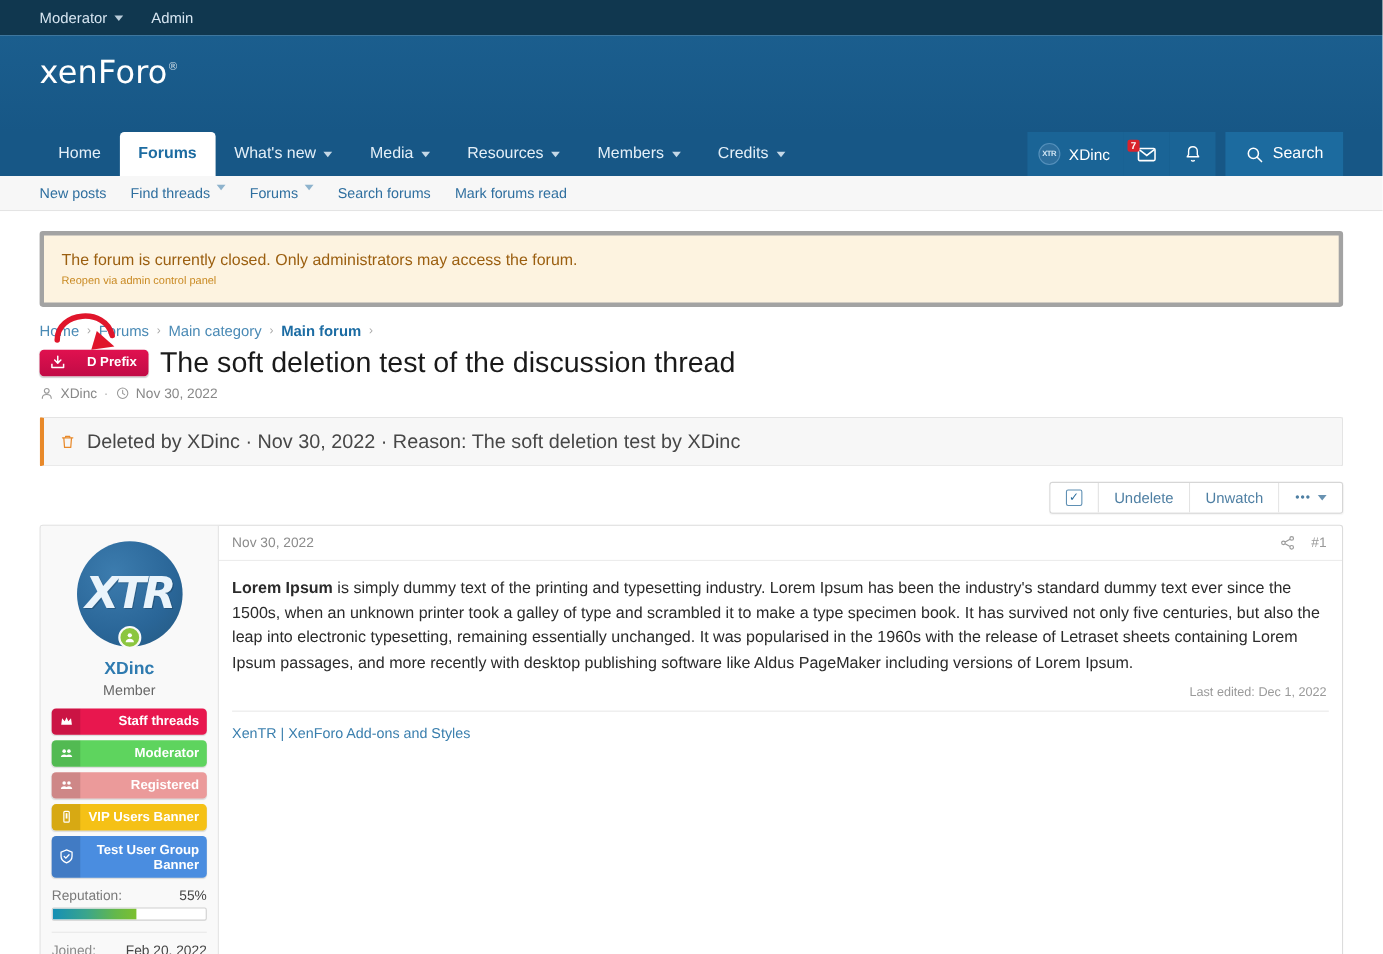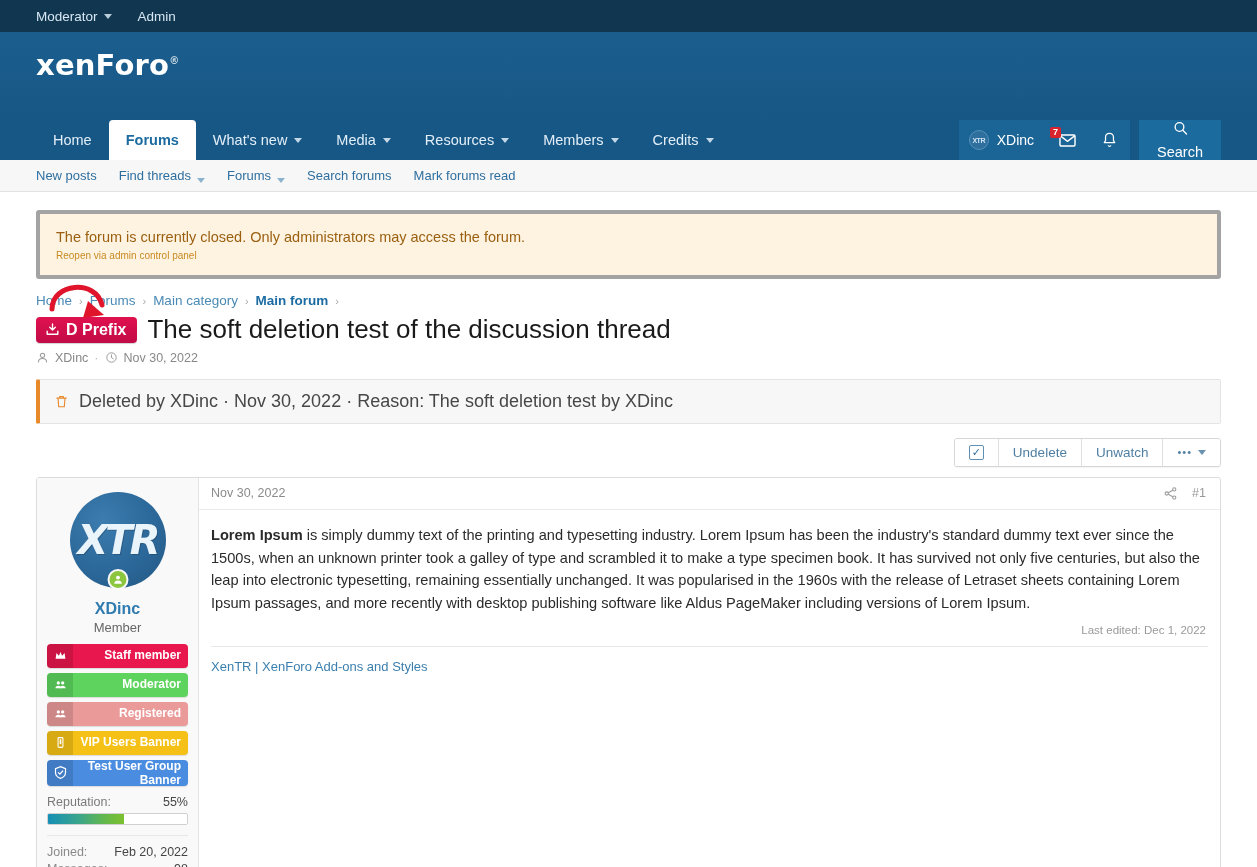--- a/index.html
+++ b/index.html
@@ -42,21 +42,21 @@
     height: 88px;
     position: relative;
     padding-left: 36px;
   }
   .logo {
     padding-top: 16px;
     color: #ffffff;
     font-size: 29px;
     letter-spacing: .2px;
     font-family: "DejaVu Sans", sans-serif;
-    font-weight: 700;
+    font-weight: 400;
     display: inline-block;
     position: relative;
   }
   .logo .reg { font-size: 10px; vertical-align: super; opacity:.75; }
 
   
   .navbar {
     background: #175786;
     height: 40px;
     display: flex;
@@ -118,37 +118,36 @@
     border-radius: 2px;
     font-weight: bold;
   }
   .nav-search {
     display: flex; align-items: center; gap: 8px;
     padding: 0 18px;
     background: #1c6b9f;
     color: #ffffff; font-size: 14.5px;
     text-decoration: none;
     margin-left: 9px;
-    flex-direction: column;
   }
 
   
   .subnav {
     background: #f7f7f7;
     border-bottom: 1px solid #e2e2e2;
     height: 32px;
     display: flex; align-items: center;
     padding-left: 36px;
     gap: 22px;
   }
   .subnav a {
     color: #2f6f9f;
     font-size: 13px;
     text-decoration: none;
-    display: flex; align-items: flex-end; gap: 6px;
+    display: flex; align-items: flex-start; gap: 6px;
   }
   .subnav .caret { border-top-color: #7ba7c6; }
 
   
   .page {
     padding: 18px 36px 0 36px;
     background: #ffffff;
   }
 
   
@@ -177,24 +176,24 @@
 
   
   .red-arrow { position: absolute; left: 8px; top: -18px; pointer-events: none; }
 
   
   .title-row {
     display: flex; align-items: center; gap: 10px;
     margin: 6px 0 6px 0;
   }
   .prefix-badge {
-    display: inline-flex; align-items: center; gap: 6px;
+    display: inline-flex; align-items: center; gap: 19px;
     background: linear-gradient(180deg,#e0114f 0%,#c10b46 100%);
     color: #ffffff;
-    font-size: 16px;
+    font-size: 12px;
     font-weight: bold;
     padding: 4px 11px 5px 9px;
     border-radius: 4px;
     line-height: 1.1;
     box-shadow: 0 1px 1px rgba(0,0,0,.18);
   }
   .thread-title {
     font-size: 26px;
     color: #1a1a1a;
     font-weight: normal;
@@ -327,21 +326,21 @@
     display: flex; align-items: center; justify-content: center;
     background: rgba(0,0,0,.12);
     align-self: stretch;
   }
   .ubanner .ub-label {
     flex: 1;
     text-align: right;
     padding: 0 7px;
     line-height: 1.15;
   }
-  .ubanner.tall { height: 26px; }
+  .ubanner.tall { height: 38px; }
   .ubanner.tall .ub-label { padding-top: 2px; }
 
   .rep-row {
     display: flex; justify-content: space-between;
     font-size: 12.5px;
     color: #7a7a7a;
     margin-top: 9px;
   }
   .rep-row .val { color: #454545; }
   .rep-bar {
@@ -585,21 +584,21 @@
 
       <div class="username">XDinc</div>
       <div class="usertitle">Member</div>
 
       <div class="ubanner" style="background:#e8174e;color:#ffffff;">
         <span class="ub-icon">
           <svg width="13" height="13" viewBox="0 0 24 24">
             <path d="M3 18 L4.5 7.5 L9 12.5 L12 5.5 L15 12.5 L19.5 7.5 L21 18 Z" fill="#ffffff"></path>
           </svg>
         </span>
-        <span class="ub-label">Staff member</span>
+        <span class="ub-label">Staff threads</span>
       </div>
 
       <div class="ubanner" style="background:#5ed45e;color:#ffffff;">
         <span class="ub-icon">
           <svg width="13" height="13" viewBox="0 0 24 24">
             <circle cx="8" cy="9" r="3" fill="#ffffff"></circle>
               <circle cx="16" cy="9" r="3" fill="#ffffff"></circle>
             <path d="M2.5 19c0-3 2.4-4.6 5.5-4.6S13.5 16 13.5 19z" fill="#ffffff"></path>
             <path d="M10.5 19c0-3 2.4-4.6 5.5-4.6S21.5 16 21.5 19z" fill="#ffffff"></path>
           </svg>

